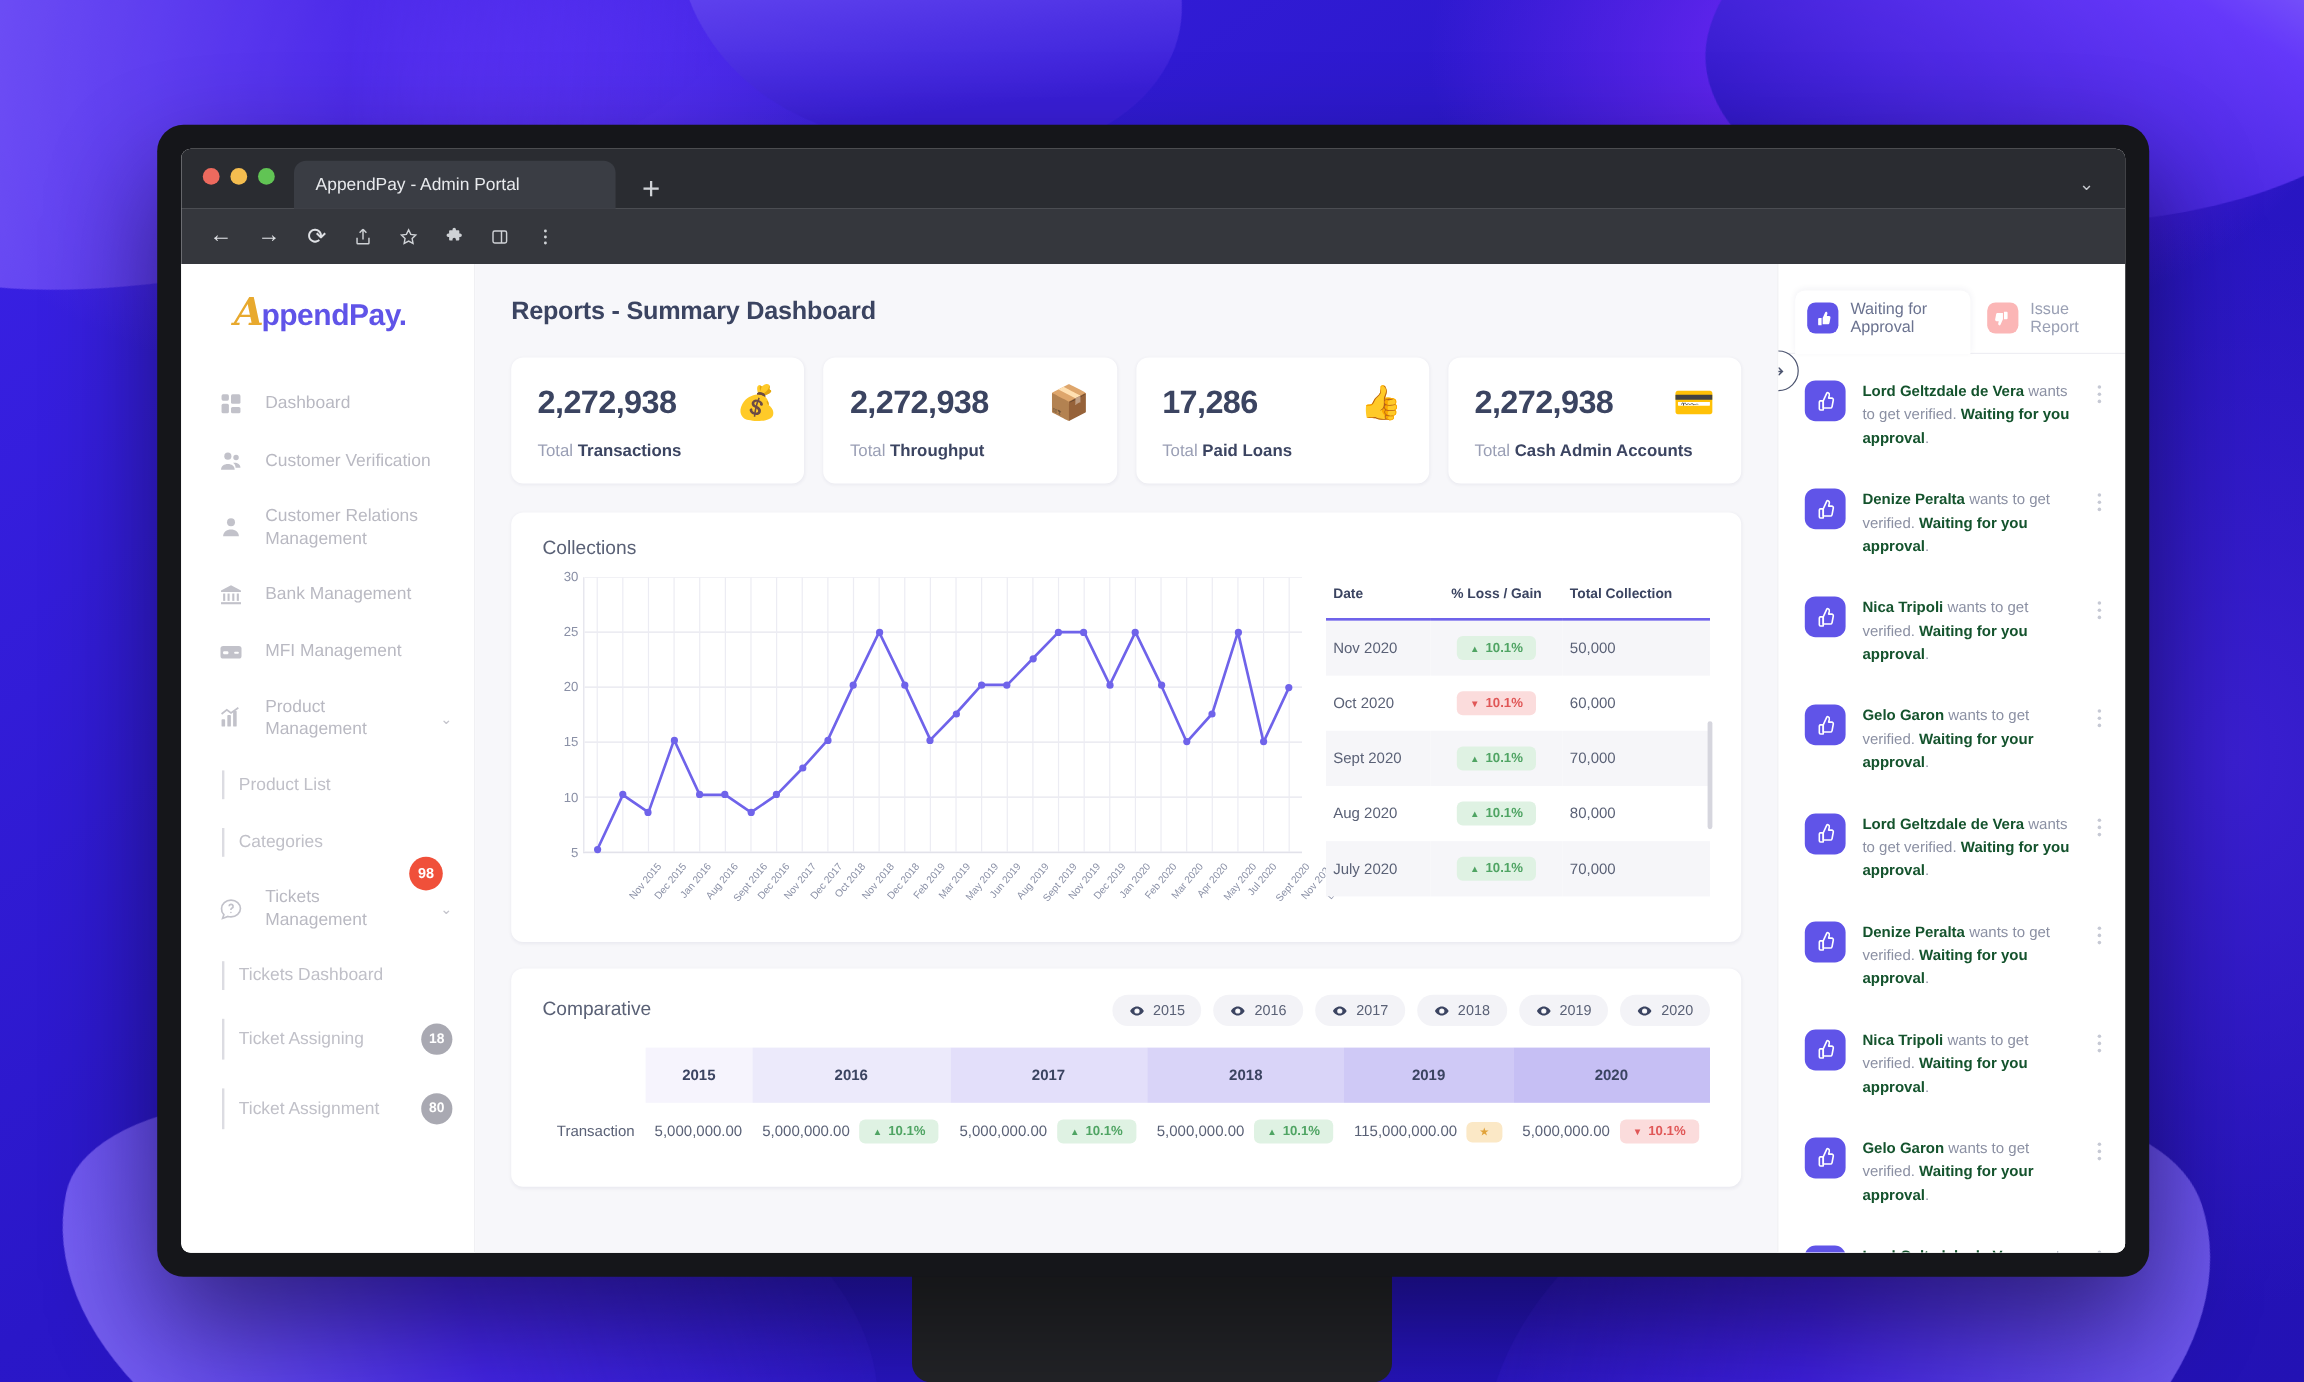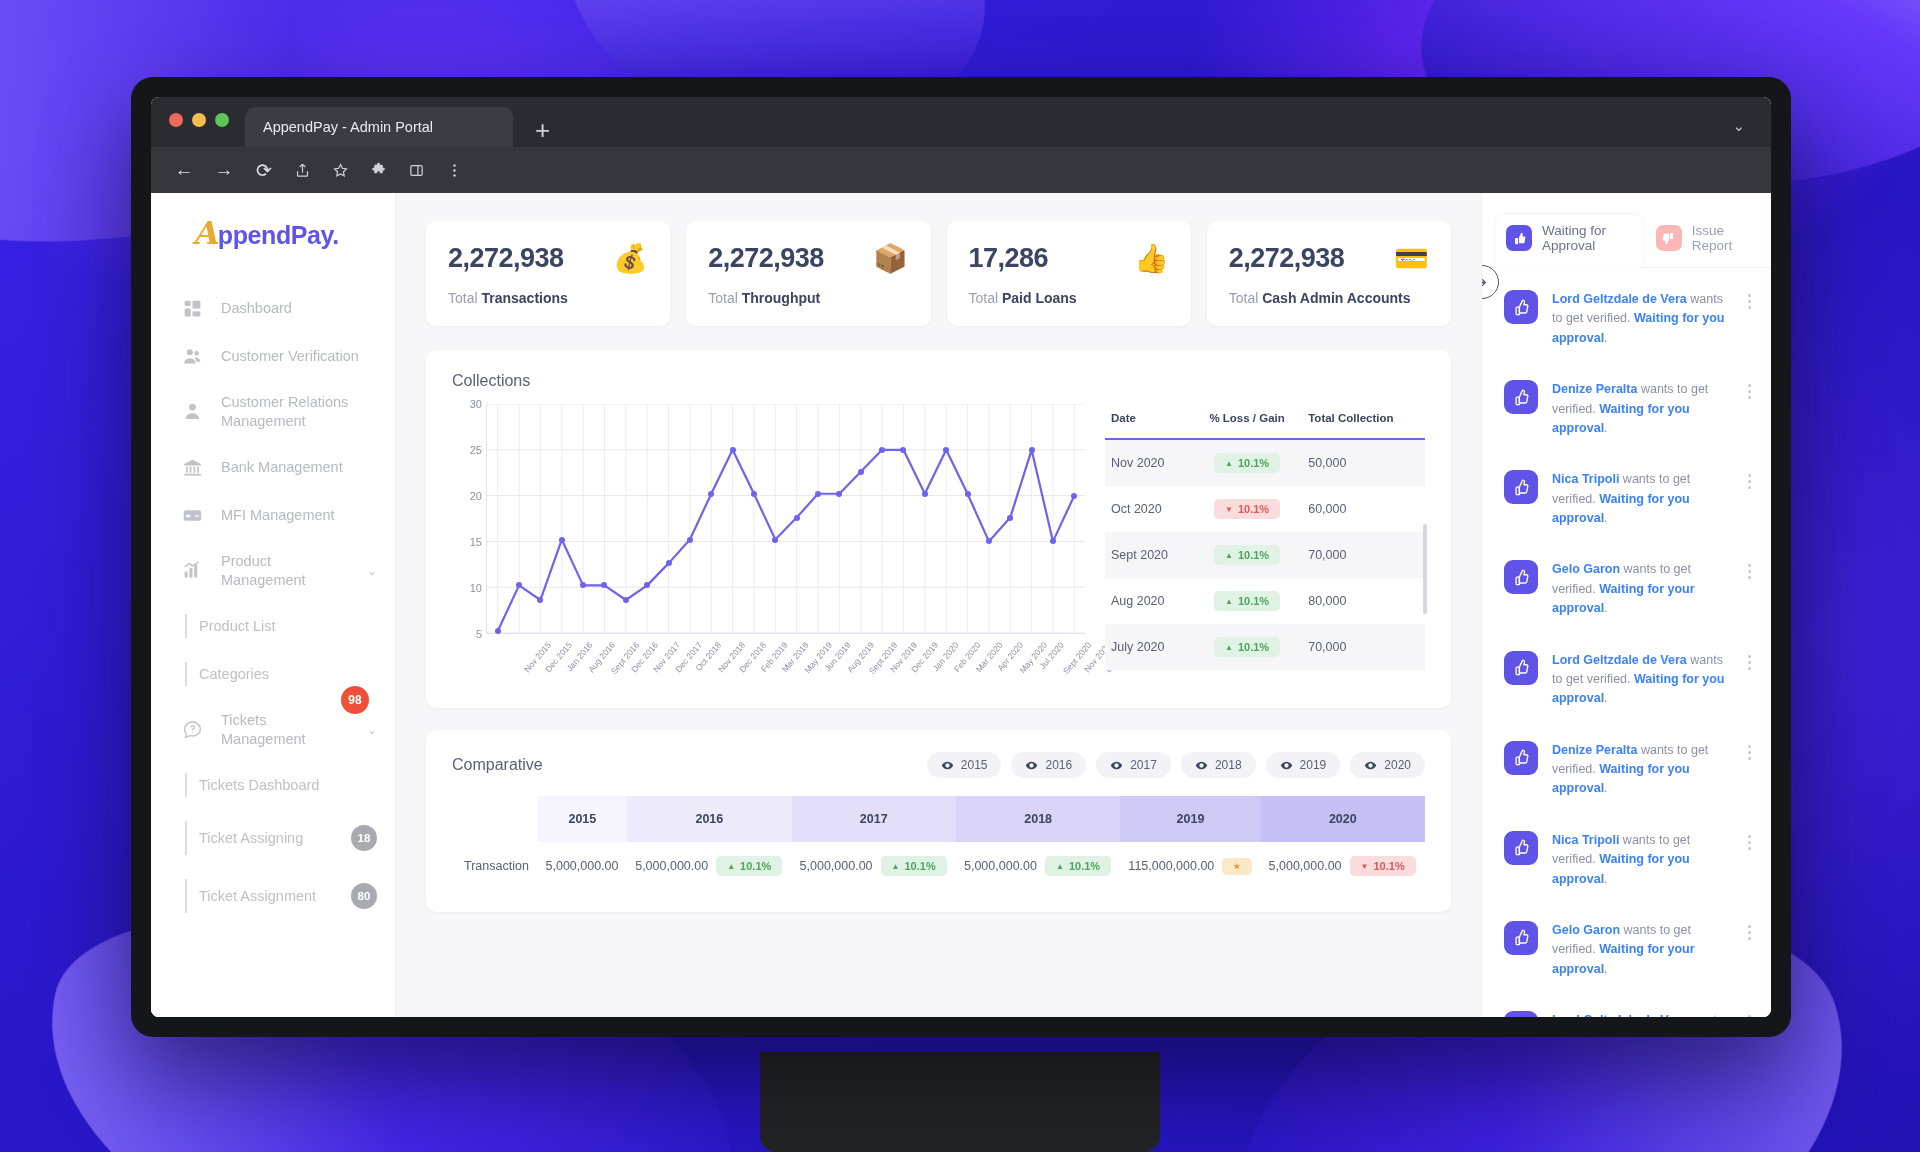--- a/index.html
+++ b/index.html
@@ -39,21 +39,21 @@
          background: linear-gradient(60deg, #9a86ff 0%, #4a29ef 50%, rgba(40,20,190,0) 100%);
          border-radius: 55% 45% 50% 50% / 40% 55% 45% 60%;
          transform: rotate(12deg); opacity: .8; }
   .sw5 { right: 60px; bottom: -170px; width: 640px; height: 380px;
          background: linear-gradient(300deg, #8f7bff 0%, #4422e6 55%, rgba(40,18,185,0) 100%);
          border-radius: 48% 52% 55% 45% / 58% 42% 58% 42%;
          transform: rotate(-18deg); opacity: .8; }
 
   
   .laptop {
-    position: absolute; left: 131px; top: 77px;
+    position: absolute; left: 131px; top: 104px;
     width: 1660px; height: 960px;
     background: #15161a;
     border-radius: 22px;
     padding: 20px;
     box-shadow: 0 40px 90px rgba(0,0,0,.45);
   }
   .laptop-base {
     position: absolute; left: 760px; top: 1052px;
     width: 400px; height: 100px;
     background: #232428; border-radius: 0 0 16px 16px;
@@ -238,21 +238,21 @@
   .ticon.pink { background: #fbb6b6; }
   .ticon svg { width: 15px; height: 15px; }
   .rp-list { padding: 6px 0 0 0; }
   .rp-item { display: flex; gap: 14px; padding: 16px 20px 16px 22px; align-items: flex-start; }
   .rp-avatar {
     width: 34px; height: 34px; border-radius: 9px; background: #6054e8; flex: none;
     display: flex; align-items: center; justify-content: center;
   }
   .rp-avatar svg { width: 19px; height: 19px; }
   .rp-text { flex: 1; font-size: 12.5px; color: #8b90a3; line-height: 1.55; }
-  .rp-text b { color: #3b82f6; font-weight: 700; }
+  .rp-text b { color: #14532d; font-weight: 700; }
   .kebab { color: #c6c9d4; font-size: 15px; letter-spacing: 1px; line-height: .6; padding-top: 4px; flex: none; }
   .kebab i { display: block; width: 3px; height: 3px; border-radius: 50%; background: #c6c9d4; margin-bottom: 3px; }
   .collapse-btn {
     position: absolute; left: -17px; top: 72px; width: 34px; height: 34px; border-radius: 50%;
     background: #fff; border: 1.6px solid #4d5570; display: flex; align-items: center; justify-content: center;
     z-index: 5;
   }
   .collapse-btn svg { width: 17px; height: 17px; }
 </style>
 </head>
@@ -428,20 +428,21 @@
         <span>Ticket Assigning</span>
         <span class="badge grey">18</span>
       </div>
       <div class="sub-item">
         <span>Ticket Assignment</span>
         <span class="badge grey">80</span>
       </div>
     </div>
 
     <div class="main">
+      <div class="page-title">Reports - Summary Dashboard</div>
 
       <div class="kpis">
         <div class="kpi">
           <div class="kpi-top">
             <span class="kpi-num">2,272,938</span>
             <span class="kpi-icon">💰</span>
           </div>
           <div class="kpi-label"><span>Total </span><b>Transactions</b></div>
         </div>
         <div class="kpi">

